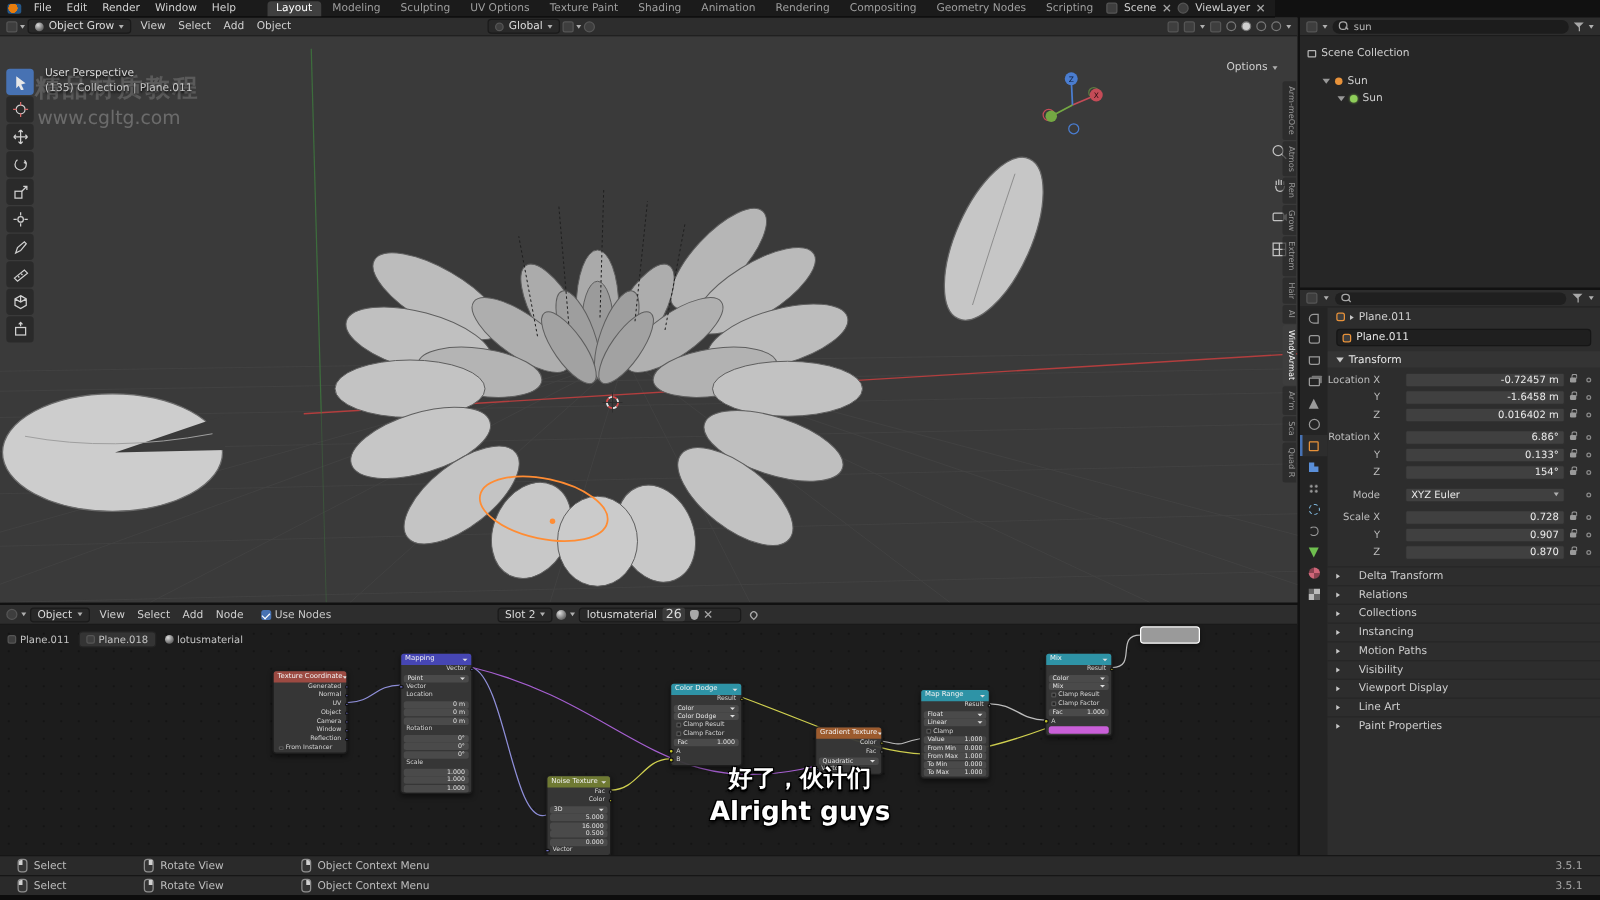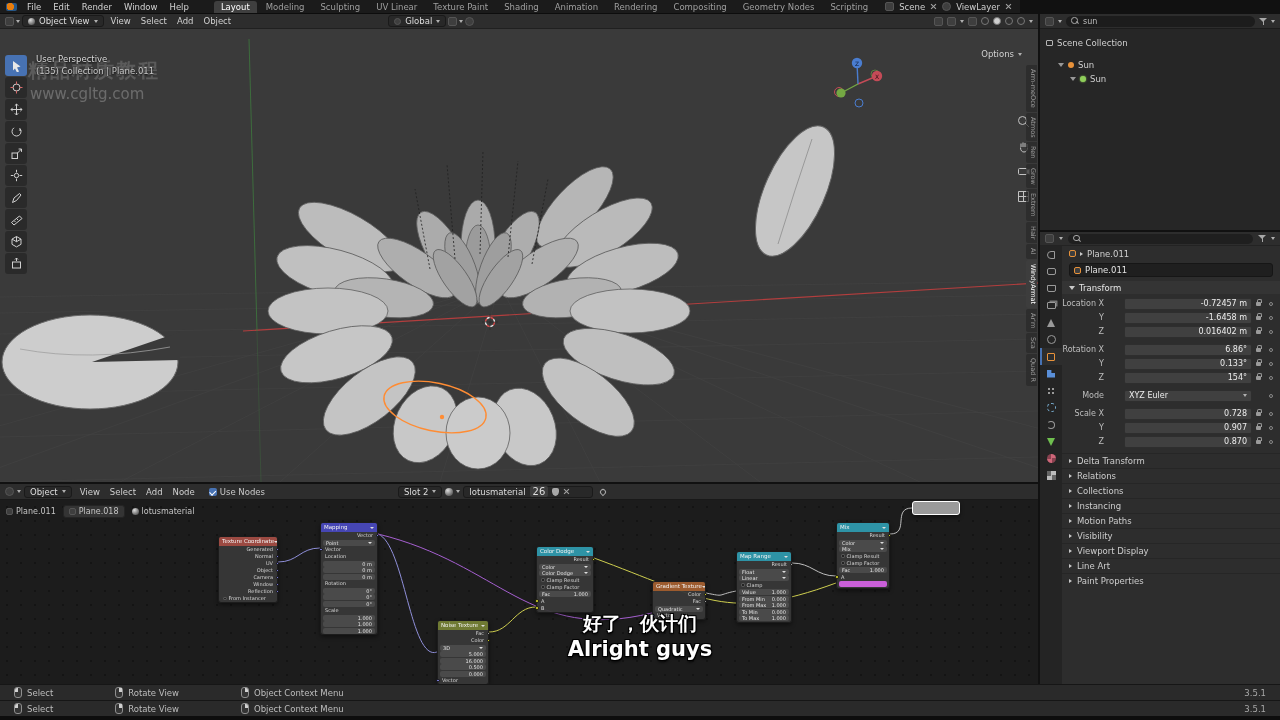--- a/index.html
+++ b/index.html
@@ -109,21 +109,21 @@
   .pr-crumb{height:15px;display:flex;align-items:center;gap:4px;padding:0 7px;font-size:8.5px;color:#d0d0d0}
   .pr-name{margin:2px 7px 4px 7px;height:14px;background:#1f1f1f;border:1px solid #161616;border-radius:3px;display:flex;align-items:center;gap:4px;padding:0 4px;color:#e4e4e4;font-size:8.5px}
   .panel-h{height:13px;display:flex;align-items:center;gap:4px;background:#343434;margin-bottom:3px;padding:0 7px;color:#e6e6e6;font-size:8.5px}
   .frow{display:flex;align-items:center;height:13px;margin:1px 4px 0 0}
   .frow.gap{margin-top:5px}
   .frow .lab{width:62px;text-align:right;padding-right:20px;color:#bdbdbd;font-size:8px;white-space:nowrap}
   .frow .fld{flex:1;height:12px;background:#404040;border:1px solid #2e2e2e;border-radius:2px;display:flex;align-items:center;justify-content:flex-end;padding:0 4px;color:#ececec;font-size:8px}
   .frow .fld.dropdown{justify-content:space-between}
   .frow .lockw{width:13px;display:flex;justify-content:center}
   .frow .animw{width:11px;display:flex;justify-content:center}
-  .sec{height:15px;display:flex;align-items:center;gap:5px;padding:0 7px;border-top:1px solid #262626;color:#cdcdcd;font-size:8.5px;background:#2d2d2d}
+  .sec{height:15px;display:flex;align-items:center;gap:15px;padding:0 7px;border-top:1px solid #262626;color:#cdcdcd;font-size:8.5px;background:#2d2d2d}
   #sections{margin-top:5px}
 
   
   .sbar{position:absolute;left:0;width:1280px;height:16px;background:#2a2a2a;border-top:1px solid #161616;display:flex;align-items:center;font-size:8.5px;color:#bdbdbd;z-index:25}
   #sbar1{top:684px}#sbar2{top:700px}
   .sb-item{display:flex;align-items:center;margin-left:14px;margin-right:48px}
   .mouse{width:8px;height:11px;border:1px solid #8f8f8f;border-radius:3px;position:relative;margin-right:5px;background:#353535;display:inline-block}
   .mouse::before{content:"";position:absolute;top:0;width:3px;height:4px;background:#d0d0d0}
   .mouse.l::before{left:0;border-radius:2px 0 0 0}
   .mouse.m::before{left:2.5px}
@@ -142,21 +142,21 @@
         <div class="tmenu">File</div>
         <div class="tmenu">Edit</div>
         <div class="tmenu">Render</div>
         <div class="tmenu">Window</div>
         <div class="tmenu">Help</div>
       </div>
     <div id="workspaces">
         <div class="ws active">Layout</div>
         <div class="ws">Modeling</div>
         <div class="ws">Sculpting</div>
-        <div class="ws">UV Linear</div>
+        <div class="ws">UV Options</div>
         <div class="ws">Texture Paint</div>
         <div class="ws">Shading</div>
         <div class="ws">Animation</div>
         <div class="ws">Rendering</div>
         <div class="ws">Compositing</div>
         <div class="ws">Geometry Nodes</div>
         <div class="ws">Scripting</div>
       </div>
     <div id="topbar-right">
       <span class="hicon"></span>
@@ -167,21 +167,21 @@
       <span class="xic"></span>
     </div>
   </div>
 
   <div id="vp">
     <div id="vp-header">
       <span class="hicon"></span>
       <span class="caret"></span>
       <span class="ddbox">
         <span class="sph" style="width:7px;height:7px"></span>
-        <span>Object View</span>
+        <span>Object Grow</span>
         <span class="caret"></span>
       </span>
       <div id="vp-menus" style="display:flex">
           <div class="vmenu">View</div>
           <div class="vmenu">Select</div>
           <div class="vmenu">Add</div>
           <div class="vmenu">Object</div>
         </div>
       <span class="ddbox" style="margin-left:150px">
         <span class="hicon" style="border-radius:50%;width:7px;height:7px"></span>

